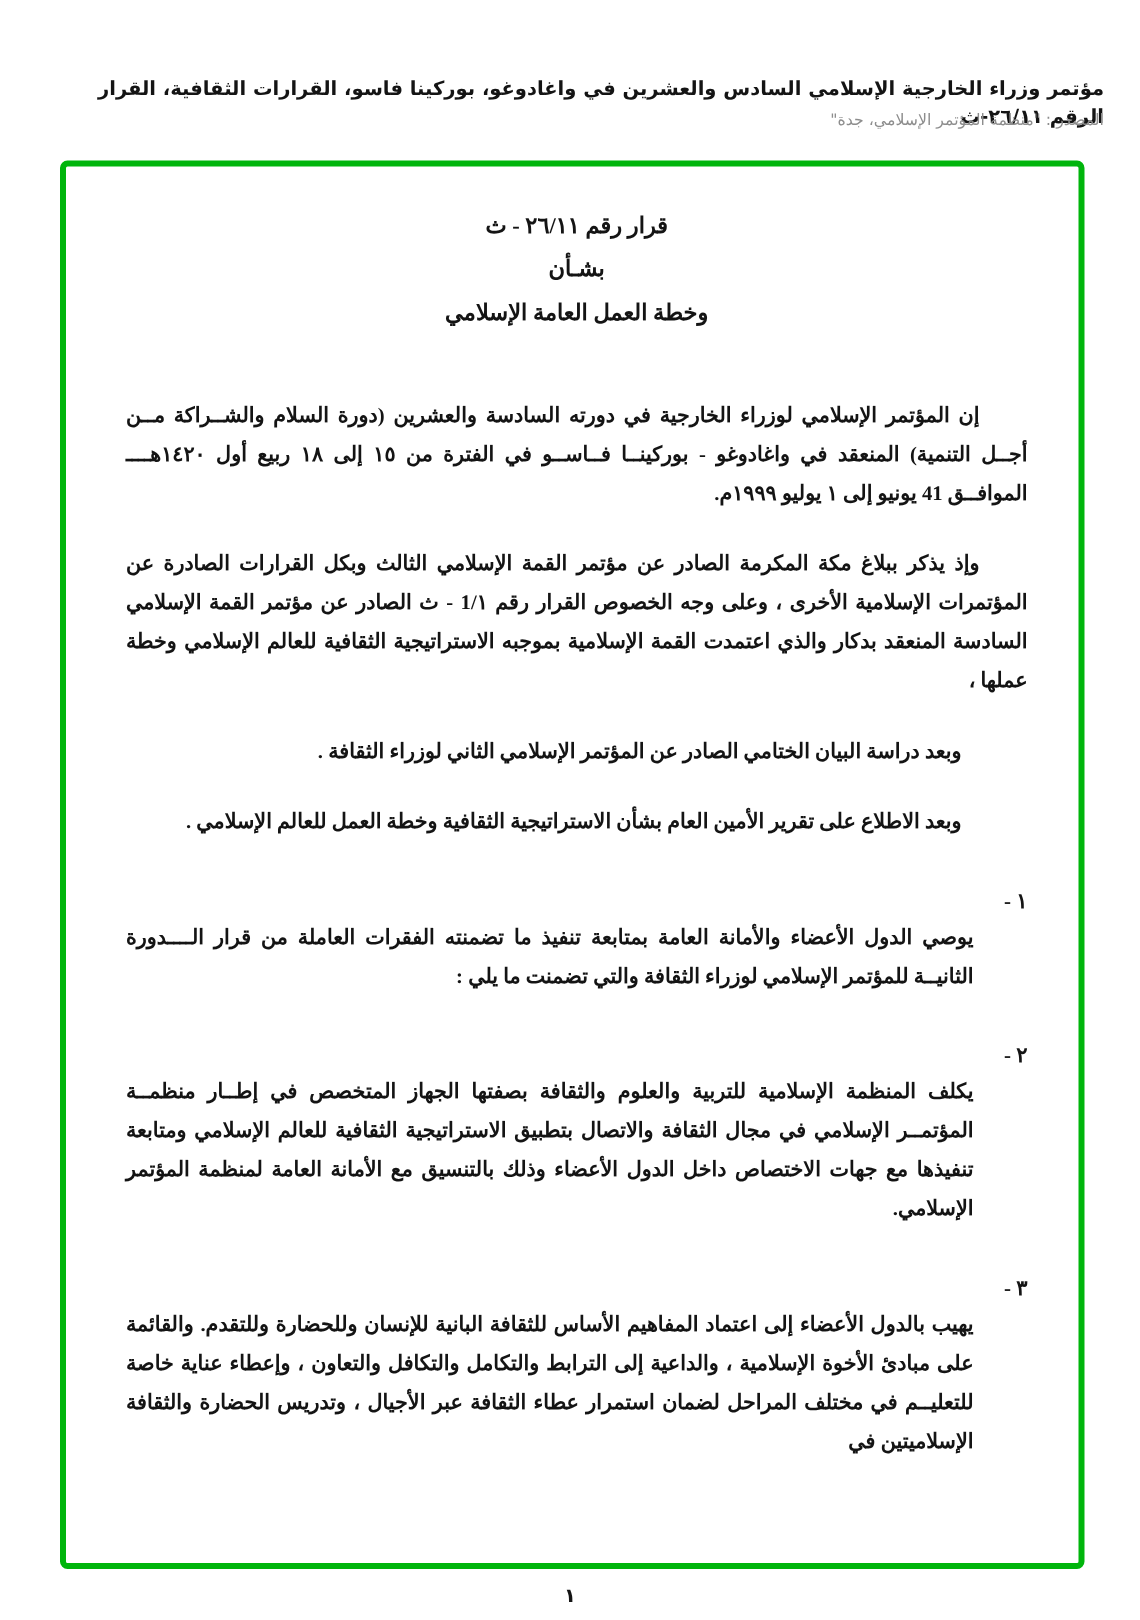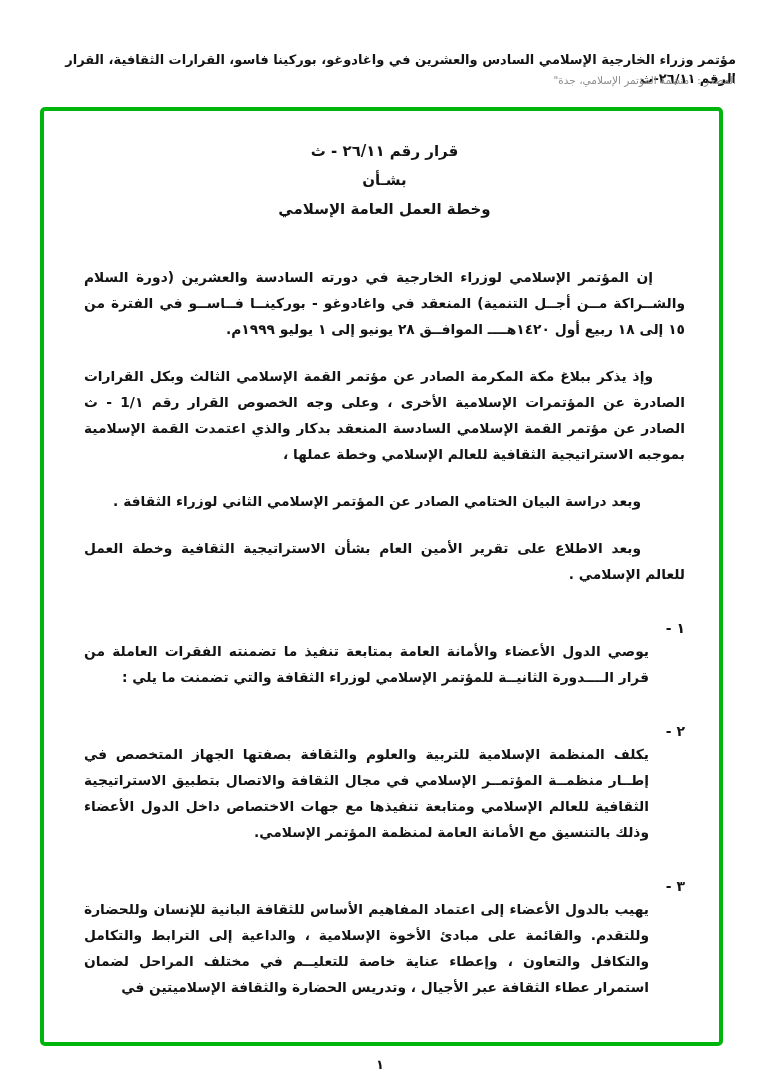--- a/index.html
+++ b/index.html
@@ -33,20 +33,21 @@
 
   
   .doc-frame {
     position: absolute;
     top: 107px; left: 40px; right: 37px; bottom: 34px;
     border: 4px solid #3b82f6;
     border-radius: 5px;
     background: #ffffff;
     padding: 26px 34px 0 40px;
     overflow: hidden;
+    font-family: Liberation Serif, serif;
   }
 
   .title-block {
     text-align: center;
     font-weight: 700;
     font-size: 15px;
     line-height: 29px;
     margin-bottom: 40px;
   }
   .title-line { display: block; }
@@ -93,21 +94,21 @@
 <div class="source-line">المصدر :  "منظمة المؤتمر الإسلامي، جدة"</div>
 
 <div class="doc-frame" style="border-color: rgb(0, 181, 12);">
 
   <div class="title-block">
     <span class="title-line">قرار رقم ٢٦/١١ - ث</span>
     <span class="title-line">بشـأن</span>
     <span class="title-line">وخطة العمل العامة الإسلامي</span>
   </div>
 
-  <p class="para">إن المؤتمر الإسلامي لوزراء الخارجية في دورته السادسة والعشرين (دورة السلام والشــراكة مــن أجــل التنمية) المنعقد في واغادوغو - بوركينــا فــاســو في الفترة من ١٥ إلى ١٨ ربيع أول ١٤٢٠هــــ الموافــق ٢٨ يونيو إلى ١ يوليو ١٩٩٩م.</p>
+  <p class="para">إن المؤتمر الإسلامي لوزراء الخارجية في دورته السادسة والعشرين (دورة السلام والشــراكة مــن أجــل التنمية) المنعقد في واغادوغو - بوركينــا فــاســو في الفترة من ١٥ إلى ١٨ ربيع أول ١٤٢٠هــــ الموافــق 41 يونيو إلى ١ يوليو ١٩٩٩م.</p>
   <p class="para">وإذ يذكر ببلاغ مكة المكرمة الصادر عن مؤتمر القمة الإسلامي الثالث وبكل القرارات الصادرة عن المؤتمرات الإسلامية الأخرى ، وعلى وجه الخصوص القرار رقم 1/١ - ث الصادر عن مؤتمر القمة الإسلامي السادسة المنعقد بدكار والذي اعتمدت القمة الإسلامية بموجبه الاستراتيجية الثقافية للعالم الإسلامي وخطة عملها ،</p>
   <p class="para short">وبعد دراسة البيان الختامي الصادر عن المؤتمر الإسلامي الثاني لوزراء الثقافة .</p>
   <p class="para short">وبعد الاطلاع على تقرير الأمين العام بشأن الاستراتيجية الثقافية وخطة العمل للعالم الإسلامي .</p>
 
   <div class="items">
     <div class="item">
       <span class="item-marker">١ -</span>
       <div class="item-text">يوصي الدول الأعضاء والأمانة العامة بمتابعة تنفيذ ما تضمنته الفقرات العاملة من قرار الــــدورة الثانيــة للمؤتمر الإسلامي لوزراء الثقافة والتي تضمنت ما يلي :</div>
     </div>
     <div class="item">

